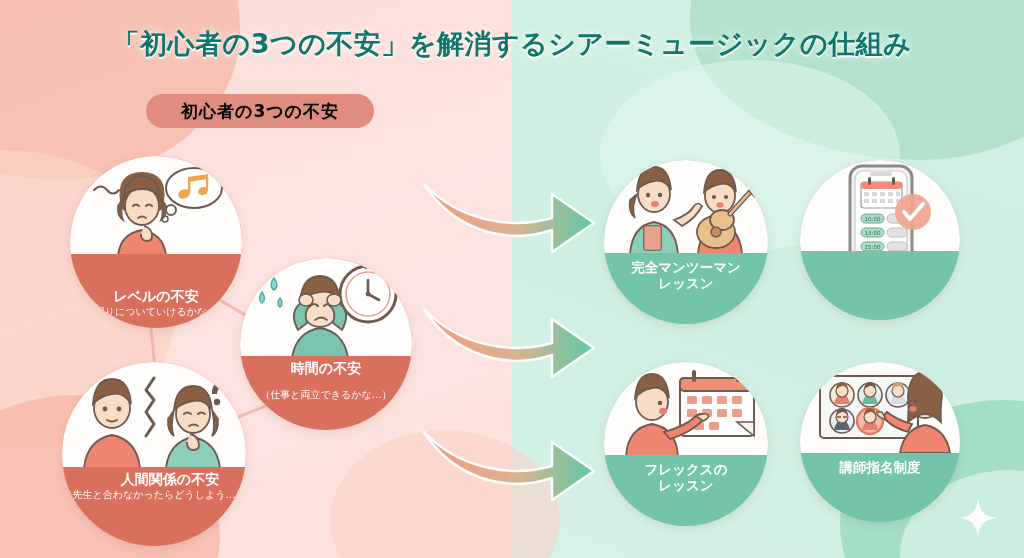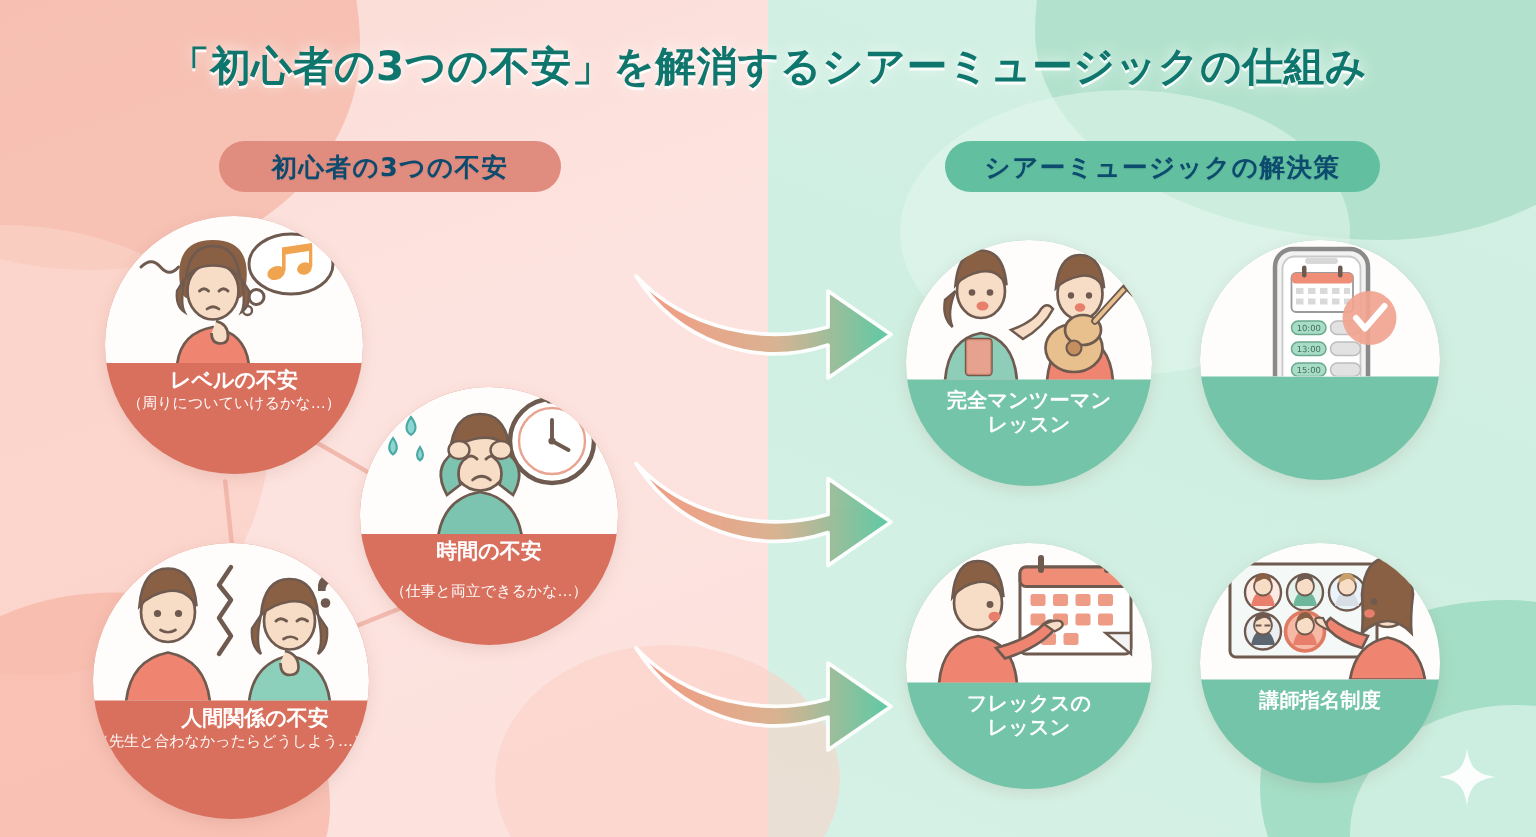--- a/index.html
+++ b/index.html
@@ -38,21 +38,21 @@
   
   .title{
     position:absolute;left:0;top:26px;width:1024px;text-align:center;
     font-size:27px;font-weight:bold;color:#0f766e;letter-spacing:.5px;
     text-shadow:0 2px 0 rgba(255,255,255,.85), 0 0 10px rgba(255,255,255,.9);
     white-space:nowrap;
   }
 
   
   .badge{
-    position:absolute;border-radius:22px;color:#0c4a6e;font-weight:bold;
+    position:absolute;border-radius:22px;color:#000000;font-weight:bold;
     display:flex;align-items:center;justify-content:center;
     font-size:17px;letter-spacing:1px;height:34px;
     text-shadow:0 1px 1px rgba(0,0,0,.08);
   }
   .badge-left{left:146px;top:94px;width:228px;background:#e08d80;}
   .badge-right{left:630px;top:94px;width:290px;background:#62bfa0;}
 
   
   .circle{
     position:absolute;border-radius:50%;overflow:hidden;
@@ -67,21 +67,21 @@
     justify-content:flex-start;padding-top:5px;color:#fff;text-align:center;
     line-height:1.12;
   }
   .cap .t1{font-weight:bold;}
   .cap .t2{opacity:.97;}
 
   .c-pink{background:#d9705e;}
   .c-mint{background:#73c4a8;}
 
   
-  #c-level {left:70px; top:144px; width:172px;height:172px;}
+  #c-level {left:70px; top:156px; width:172px;height:172px;gap:30px;}
   #c-time  {left:240px;top:258px; width:172px;height:172px;justify-content:flex-end;}
   #c-human {left:62px; top:362px; width:184px;height:184px;}
 
   #c-level .cap .t1{font-size:14px;}
   #c-level .cap .t2{font-size:10px;margin-top:1px;}
   #c-time  .cap .t1{font-size:14px;}
   #c-time  .cap .t2{font-size:10px;margin-top:12px;}
   #c-human .cap .t1{font-size:14px;margin-left:32px;}
   #c-human .cap .t2{font-size:10px;margin-top:1px;}
 
@@ -117,21 +117,20 @@
   <div class="blob blob-br"></div>
   <div class="blob blob-br2"></div>
 
   <svg class="sparkle" style="left:955px;top:495px;" width="46" height="46" viewBox="0 0 46 46">
     <path d="M23 4 C25 17 29 21 42 23 C29 25 25 29 23 42 C21 29 17 25 4 23 C17 21 21 17 23 4 Z" fill="#ffffff" opacity=".92"></path>
   </svg>
 
   <div class="title">「初心者の3つの不安」を解消するシアーミュージックの仕組み</div>
 
   <div class="badge badge-left">初心者の3つの不安</div>
-  <div class="badge badge-right">シアーミュージックの解決策</div>
 
   <div class="connector" style="left:205px;top:290px;width:120px;transform:rotate(30deg);"></div>
   <div class="connector" style="left:150px;top:318px;width:96px;transform:rotate(84deg);"></div>
   <div class="connector" style="left:215px;top:425px;width:110px;transform:rotate(-22deg);"></div>
 
   <div class="circle c-pink" id="c-level">
     <div class="pic">
       <svg viewBox="0 0 172 100" width="172" height="100">
 
         <ellipse cx="124" cy="32" rx="28" ry="20" fill="#fff" stroke="#6f5a4f" stroke-width="2"></ellipse>

